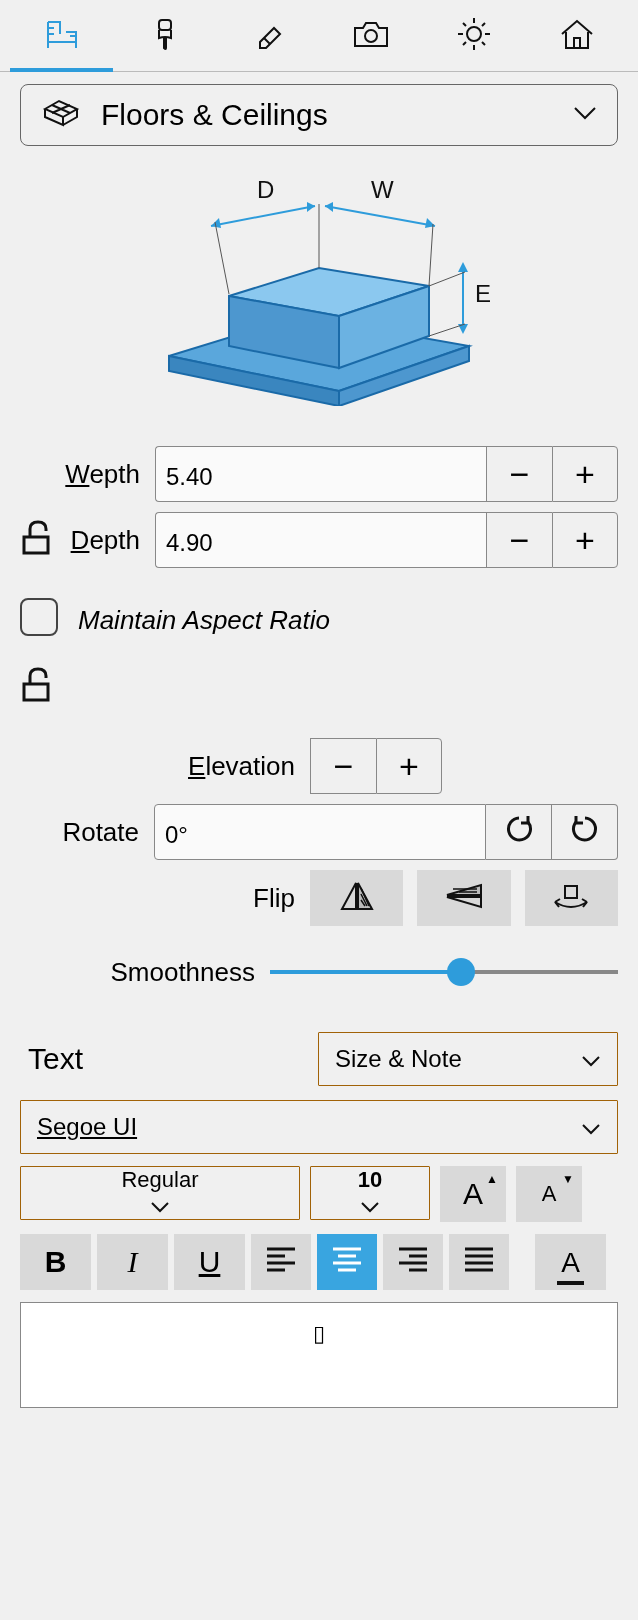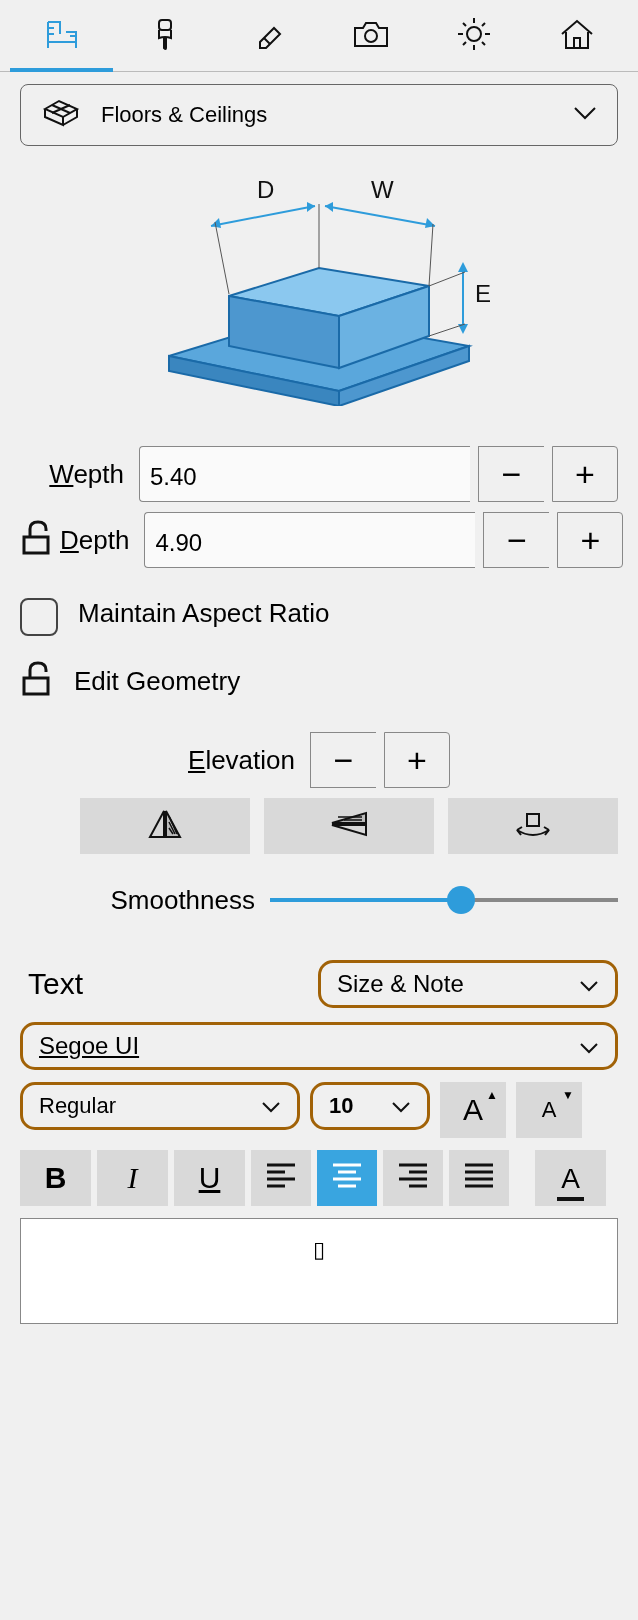--- a/index.html
+++ b/index.html
@@ -44,31 +44,31 @@
     display:flex;
     align-items:center;
     border:1px solid #666;
     border-radius:8px;
     background:#f0f0f0;
     height:62px;
     padding:0 20px;
     cursor:pointer;
   }
   .category-select .icon { margin-right:20px; }
-  .category-select .label { font-size:22px; flex:1; }
+  .category-select .label { font-size:30px; flex:1; }
   .category-select .chev svg{stroke:#111;fill:none;stroke-width:2;}
 
   .diagram { display:flex; justify-content:center; margin:30px 0 40px; }
 
   .row { display:flex; align-items:center; margin-bottom:10px; }
   .lock-col { width:60px; display:flex; justify-content:flex-start; }
   .label-col { width:230px; text-align:right; padding-right:15px; font-size:26px; }
   .label-col .ul { text-decoration:underline; }
   .stepper {
-    display:flex; flex:1;gap:8px;
+    display:flex; flex:1;
   }
   .stepper input {
     flex:1;
     height:56px;
     font-size:24px;
     padding:6px 10px 0 10px;
     border:1px solid #888;
     border-right:none;
     background:#fafafa;
     border-radius:4px 0 0 4px;
@@ -79,21 +79,21 @@
     border:1px solid #888;
     background:#f0f0f0;
     display:flex;align-items:center;justify-content:center;
     font-size:34px;
     cursor:pointer;
     user-select:none;
   }
   .pm-btn.minus{border-right:none;}
   .pm-btn.plus{border-radius:0 4px 4px 0;}
 
-  .checkbox-row { display:flex; align-items:flex-start; margin:30px 0 24px 0; }
+  .checkbox-row { display:flex; align-items:flex-end; margin:30px 0 30px 0;font-style:italic; }
   .checkbox-row .box {
     width:38px;height:38px;border:2px solid #444;border-radius:8px;margin-right:20px;cursor:pointer;
   }
   .checkbox-row .lbl { font-size:26px; }
 
   .editgeom-row { display:flex; align-items:center; margin:20px 0 30px 0;}
   .editgeom-row .lbl{font-size:26px; margin-left:14px;}
 
   .flip-row .btns { display:flex; gap:14px; flex:1;}
   .flip-btn {
@@ -116,25 +116,25 @@
   .slider-thumb{
     position:absolute;width:28px;height:28px;border-radius:50%;
     background:#2e9cdb;top:50%;transform:translate(-50%,-50%);
     cursor:pointer;
   }
 
   .section-head{display:flex;align-items:center;margin-top:40px;margin-bottom:14px;margin-left:8px;}
   .section-head .title{font-size:30px;font-weight:400;flex:1;}
   .combo {
     display:flex;align-items:center;justify-content:space-between;
-    border:3px solid #a16207;border-radius:15px;
-    height:48px;padding:0 16px;background:#f0f0f0;cursor:pointer;
+    border:1px solid #a16207;border-radius:1px;
+    height:54px;padding:0 16px;background:#f0f0f0;cursor:pointer;
     font-size:24px;
   }
-  .combo.small{font-size:22px;}
+  .combo.small{font-size:22px;flex-direction:column;}
   .combo .chev svg{stroke:#111;fill:none;stroke-width:2;}
 
   .font-row{margin-top:10px;text-decoration:underline;}
   .style-row{display:flex;gap:10px;margin-top:12px;}
   .style-row .combo{flex:0 0 auto;}
   .sq-btn{
     width:66px;height:56px;background:#d9d9d9;display:flex;align-items:center;justify-content:center;
     cursor:pointer;font-size:28px;position:relative;
   }
   .format-row{display:flex;gap:6px;margin-top:12px;}
@@ -310,37 +310,60 @@
     <div class="lbl">Maintain Aspect Ratio</div>
   </div>
 
   <div class="editgeom-row">
     <span>
       <svg width="40" height="38" viewBox="0 0 40 38" stroke="#111" fill="none" stroke-width="3">
         <rect x="4" y="18" width="24" height="16"></rect>
         <path d="M10 18 L10 10 Q10 3 18 3 Q26 3 26 10 L26 12"></path>
       </svg>
     </span>
-    <div class="lbl">Edit Geometry</div>
   </div>
 
   <div class="row">
     <div class="lock-col"></div>
     <div class="label-col">
       <span class="ul">E</span><span>levation</span>
     </div>
     <div class="stepper">
       <div class="pm-btn minus">−</div>
       <div class="pm-btn plus">+</div>
     </div>
   </div>
 
+  <div class="row">
+    <div class="lock-col"></div>
+    <div class="label-col">Rotate</div>
+    <div class="rotate-btns">
+      <input class="rotate-input" value="0°" style="">
+      <div class="rot-btn">
+        <span>
+          <svg width="30" height="30" viewBox="0 0 30 30" stroke="#111" fill="none" stroke-width="3">
+            <path d="M24 8 A11 11 0 1 1 15 4"></path>
+            <path d="M24 2 L24 9 L17 9"></path>
+          </svg>
+        </span>
+      </div>
+      <div class="rot-btn">
+        <span>
+          <svg width="30" height="30" viewBox="0 0 30 30" stroke="#111" fill="none" stroke-width="3">
+            <path d="M6 8 A11 11 0 1 0 15 4"></path>
+            <path d="M6 2 L6 9 L13 9"></path>
+          </svg>
+        </span>
+      </div>
+    </div>
+  </div>
 
   <div class="row flip-row">
     <div class="lock-col"></div>
+    <div class="label-col">Flip</div>
     <div class="btns">
       <div class="flip-btn">
         <span>
           <svg width="42" height="34" viewBox="0 0 42 34" stroke="#111" fill="none" stroke-width="2">
             <path d="M20 4 L20 30 L6 30 Z"></path>
             <path d="M22 4 L22 30 L36 30 Z" fill="#111" fill-opacity="0.15"></path>
             <path d="M25 9 L33 27 M25 15 L31 27 M25 21 L29 27" stroke-width="1.5"></path>
           </svg>
         </span>
       </div>

